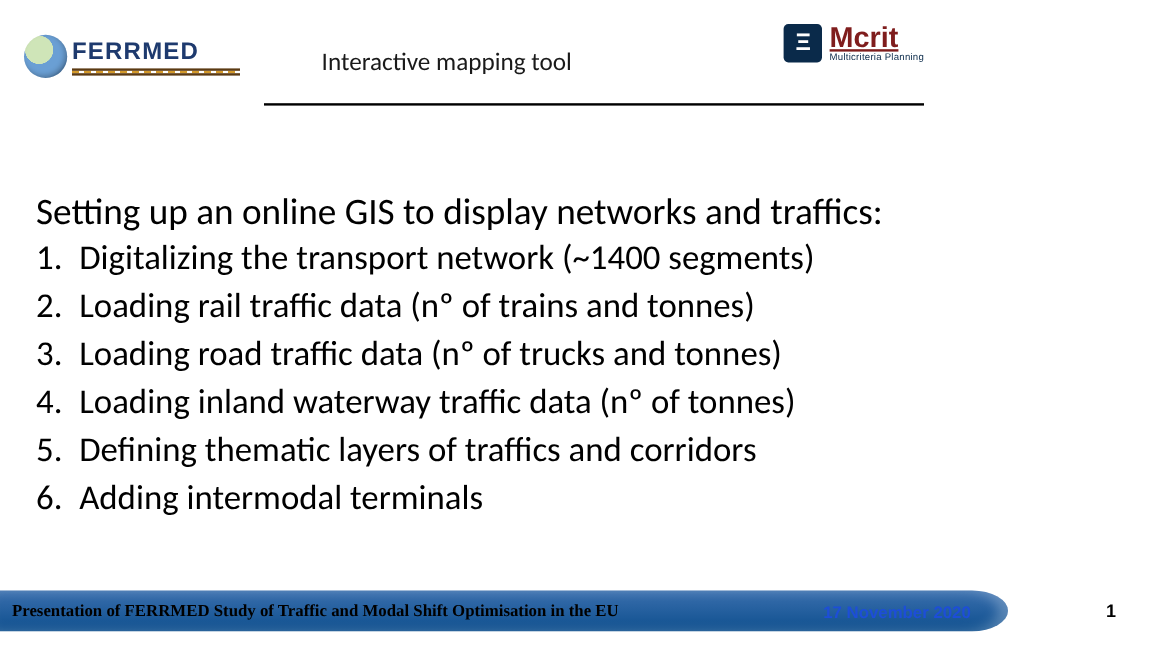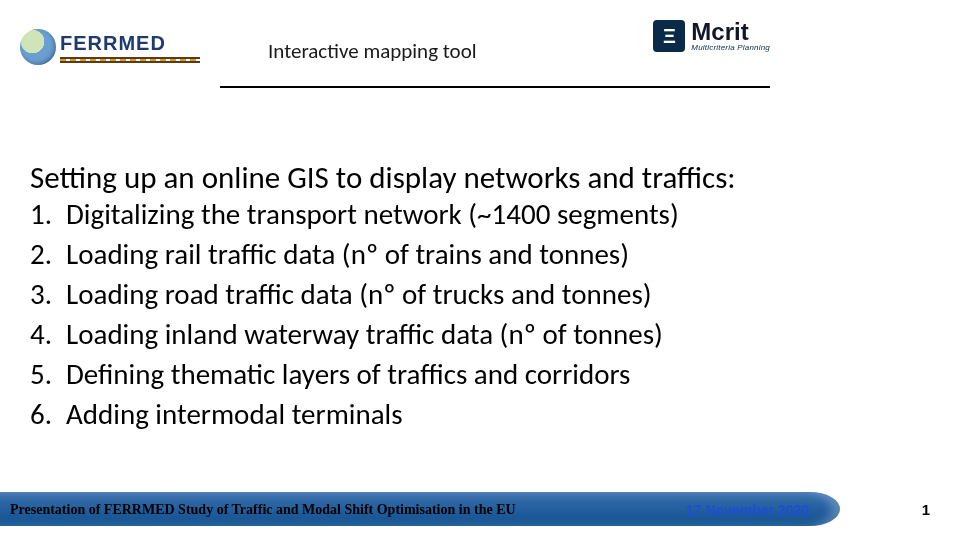--- a/index.html
+++ b/index.html
@@ -10,22 +10,22 @@
   .header { position: absolute; top: 20px; left: 20px; right: 14px; height: 60px; }
   .logo-ferrmed { position: absolute; left: 0; top: 6px; width: 180px; height: 42px; display: flex; align-items: center; }
   .ferrmed-globe { width: 36px; height: 36px; border-radius: 50%; background: radial-gradient(circle at 35% 35%, #cfe5b8 0 35%, #6a9fd4 36% 70%, #1b4a7a 100%); box-shadow: inset -2px -2px 4px rgba(0,0,0,.25); }
   .ferrmed-word { margin-left: 4px; display: flex; flex-direction: column; }
   .ferrmed-text { font-weight: 800; letter-spacing: 1px; font-size: 20px; color: #1e3a6e; font-family: Arial, sans-serif; }
   .ferrmed-bars { height: 6px; margin-top: 2px; background: repeating-linear-gradient(90deg, #d49a2a 0 6px, transparent 6px 10px); border-top: 2px solid #5b3a13; border-bottom: 2px solid #5b3a13; width: 140px; }
   .header-title { position: absolute; left: 248px; top: 18px; font-size: 21px; color: #1a1a1a; }
   .logo-mcrit { position: absolute; right: 0; top: 0; display: flex; align-items: center; gap: 6px; }
   .mcrit-mark { width: 32px; height: 32px; background: #0a2a4a; border-radius: 4px; display: flex; align-items: center; justify-content: center; color: #fff; font-weight: 900; font-size: 20px; font-family: Arial, sans-serif; }
   .mcrit-text { display: flex; flex-direction: column; line-height: 1; }
-  .mcrit-name { font-size: 24px; font-weight: 800; color: #0f172a; font-family: Arial, sans-serif; }
-  .mcrit-tag { font-size: 8px; color: #0a2a4a; letter-spacing: 0.2px; font-family: Arial, sans-serif; font-style: italic; }
+  .mcrit-name { font-size: 24px; font-weight: 800; color: #7f1d1d; font-family: Arial, sans-serif; text-decoration: underline; }
+  .mcrit-tag { font-size: 8px; color: #0a2a4a; letter-spacing: 0.2px; font-family: Arial, sans-serif; }
   .header-rule { position: absolute; left: 200px; right: 0; top: 66px; height: 0; border-top: 2px solid #000; }
 
   
   .subtitle { position: absolute; left: 30px; top: 118px; font-size: 31px; margin-top: 40px; }
   .list { position: absolute; left: 30px; top: 196px; font-size: 29px; }
   .list-row { display: flex; align-items: baseline; margin-bottom: 4px; }
   .list-num { width: 36px; }
   .list-text b { font-weight: 400; }
 
   

